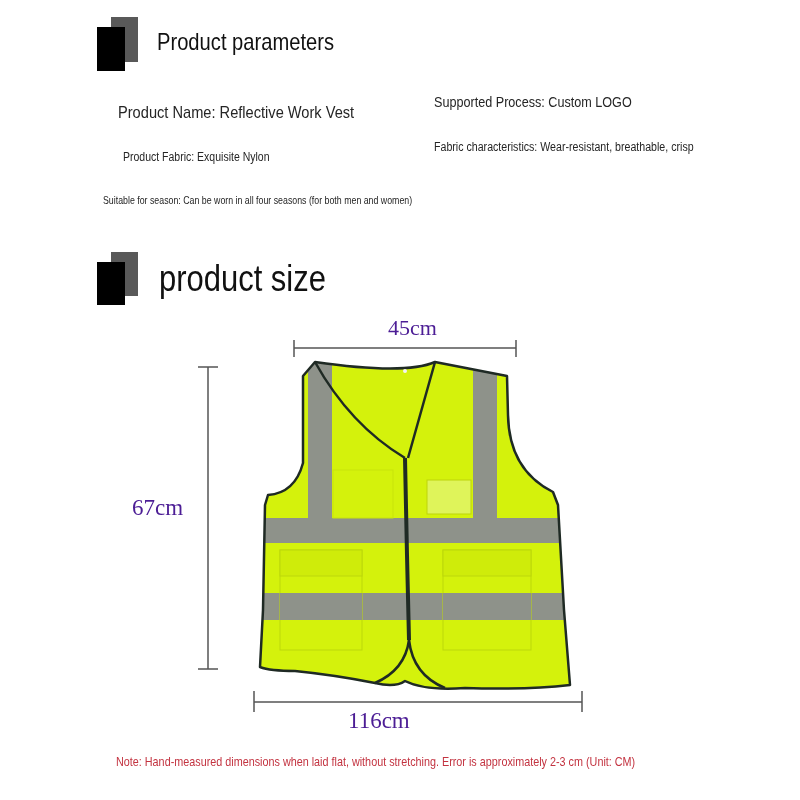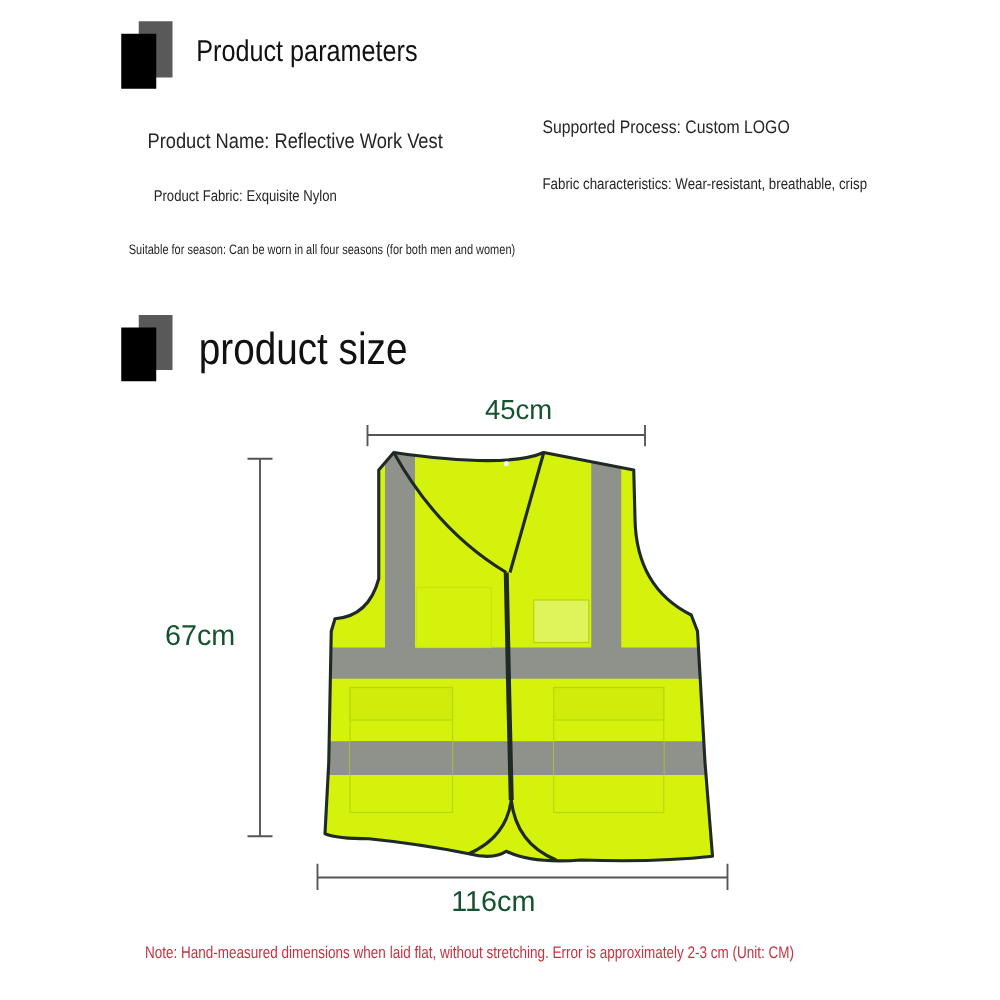--- a/index.html
+++ b/index.html
@@ -15,22 +15,22 @@
   .sec-title {
     font-family: "Liberation Sans", "DejaVu Sans", sans-serif;
     color: #111111; white-space: nowrap;
     transform-origin: left center;
   }
   .param {
     white-space: nowrap; color: #252525;
     transform-origin: left center;
   }
   .dim-label {
-    font-family: Liberation Sans, sans-serif;
-    color: #14532d; white-space: nowrap;
+    font-family: Liberation Serif, serif;
+    color: #4c1d95; white-space: nowrap;
   }
   .note {
     color: #c33340; white-space: nowrap;
     transform-origin: left center;
   }
 </style>
 </head>
 <body>
 
 <div>
@@ -67,21 +67,21 @@
   <line x1="13" y1="5" x2="13" y2="307" stroke="#555" stroke-width="1.5"></line>
   <line x1="3" y1="5" x2="23" y2="5" stroke="#555" stroke-width="1.5"></line>
   <line x1="3" y1="307" x2="23" y2="307" stroke="#555" stroke-width="1.5"></line>
 </svg>
 
 <svg class="abs" style="left:250px;top:688px;" width="336" height="26">
   <line x1="4" y1="14" x2="332" y2="14" stroke="#555" stroke-width="1.5"></line>
   <line x1="4" y1="3" x2="4" y2="24" stroke="#555" stroke-width="1.5"></line>
   <line x1="332" y1="3" x2="332" y2="24" stroke="#555" stroke-width="1.5"></line>
 </svg>
-<div class="abs dim-label" style="left:361px;top:706px;font-size:23px;line-height:30px;">116cm</div>
+<div class="abs dim-label" style="left:348px;top:706px;font-size:23px;line-height:30px;">116cm</div>
 
 <svg class="abs" style="left:255px;top:355px;" width="320" height="340" viewBox="0 0 320 340">
   <defs>
     <clipPath id="vestClip">
       <path d="M48,21 L60,7 Q150,20 180,7 L252,21
                L253,60 Q254,115 298,137
                L303,150 L309,255 L315,330
                Q270,335 210,333 Q170,336 150,326
                Q140,333 120,328 Q80,320 40,316 Q15,316 5,312
                L8,255 L10,150 L13,140

